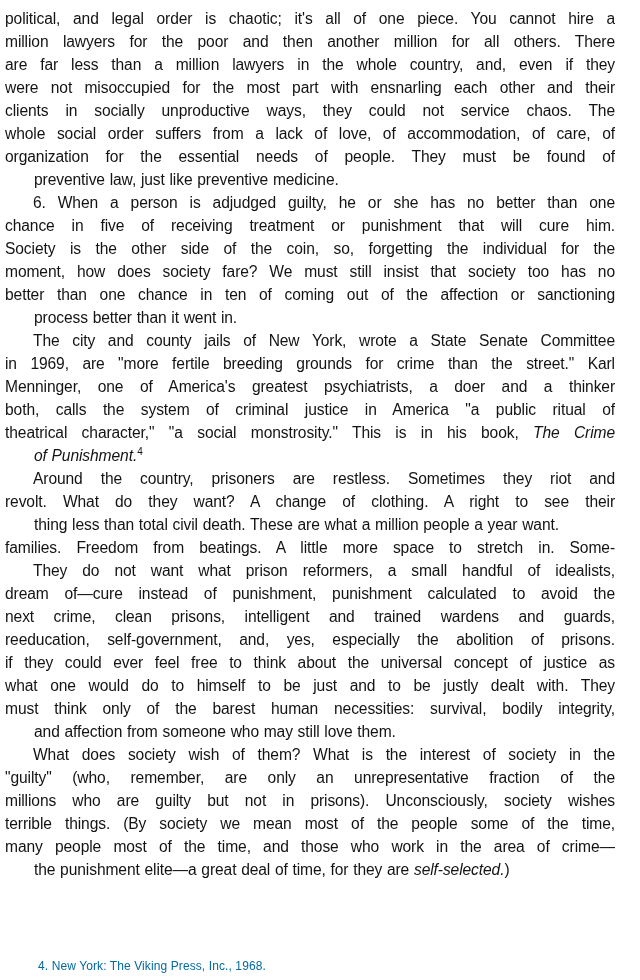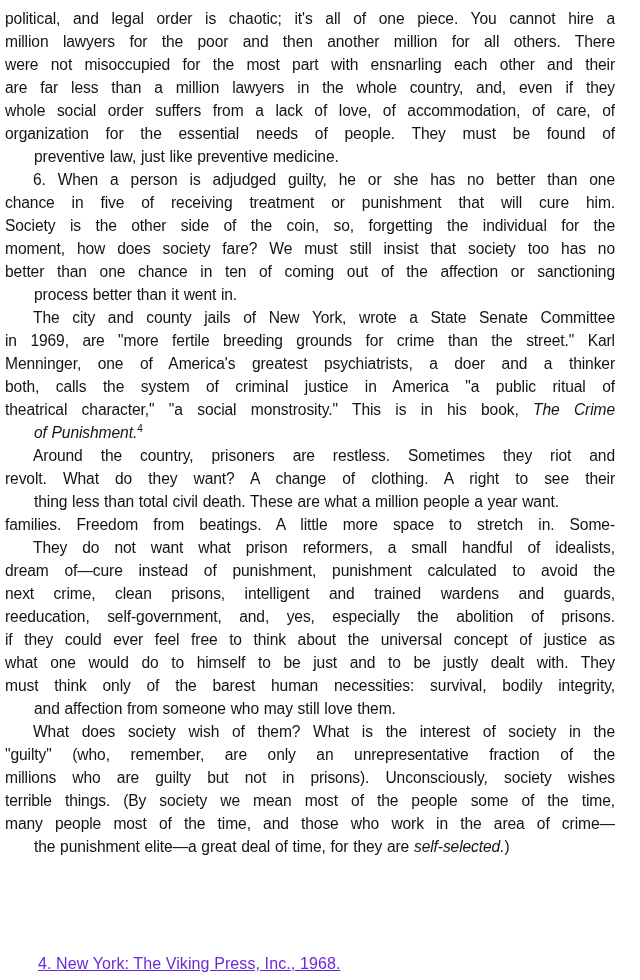--- a/index.html
+++ b/index.html
@@ -31,36 +31,36 @@
   .line i { font-style: italic; }
   .line sup {
     font-size: 10px;
     line-height: 0;
     vertical-align: super;
   }
   .footnote {
     position: absolute;
     left: 38px;
     bottom: 7px;
-    font-size: 16px;
+    font-size: 12px;
     letter-spacing: 0.1px;
-    color: #6d28d9;
-    text-decoration: underline;
+    color: #0369a1;
   }
 </style>
 </head>
 <body>
 
 <div class="page">
   <div class="text-block">
       <div class="paragraph">
         <div class="line">political, and legal order is chaotic; it's all of one piece. You cannot hire a</div>
         <div class="line">million lawyers for the poor and then another million for all others. There</div>
+        <div class="line">are far less than a million lawyers in the whole country, and, even if they</div>
         <div class="line">were not misoccupied for the most part with ensnarling each other and their</div>
-        <div class="line">are far less than a million lawyers in the whole country, and, even if they</div>
+        <div class="line">clients in socially unproductive ways, they could not service chaos. The</div>
         <div class="line">whole social order suffers from a lack of love, of accommodation, of care, of</div>
         <div class="line">organization for the essential needs of people. They must be found of</div>
         <div class="line last">preventive law, just like preventive medicine.</div>
       </div>
       <div class="paragraph">
         <div class="line indent">6. When a person is adjudged guilty, he or she has no better than one</div>
         <div class="line">chance in five of receiving treatment or punishment that will cure him.</div>
         <div class="line">Society is the other side of the coin, so, forgetting the individual for the</div>
         <div class="line">moment, how does society fare? We must still insist that society too has no</div>
         <div class="line">better than one chance in ten of coming out of the affection or sanctioning</div>

